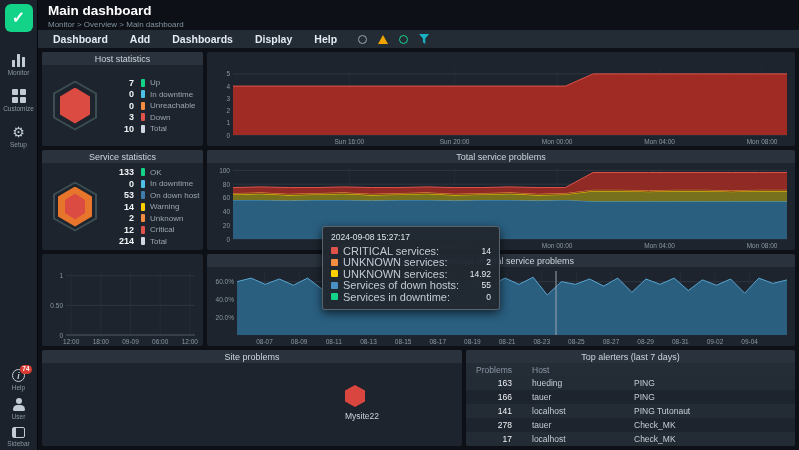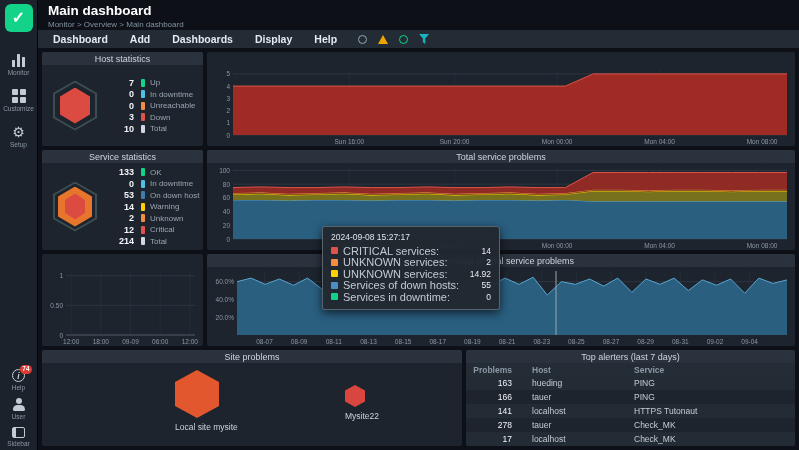--- a/index.html
+++ b/index.html
@@ -83,21 +83,21 @@
   .site-item{position:absolute;display:flex;flex-direction:column;align-items:flex-start;cursor:pointer}
   #site1{left:133px;top:7px}
   #site2{left:303px;top:22px}
   .site-hex-large{width:44px;height:48px;background:#e2572e}
   .site-hex-small{width:20px;height:22px;background:#d9453f}
   .site-label{font-size:8.5px;color:#ccd3da;margin-top:4px;white-space:nowrap}
 
   
   .tr{display:grid;grid-template-columns:58px 102px 1fr;align-items:center;height:14px}
   .tr.th{height:13px;background:#242c36}
-  .tr.th .td{color:#8b98a5;font-weight:bold}
+  .tr.th .td{color:#8b98a5;font-weight:normal}
   .rows .tr:nth-child(odd){background:#232b34}
   .td{font-size:8.5px;color:#c6cdd5;padding-left:8px;white-space:nowrap;overflow:hidden}
   .td-problems{text-align:right;padding-right:12px;padding-left:0}
   .rows .td-problems{font-weight:normal;color:#f2f5f8}
   .rows .tr{cursor:pointer}
 
   
   .tooltip{position:absolute;left:284px;top:178px;width:178px;background:rgba(33,40,49,0.97);border:1px solid #5a646e;border-radius:3px;padding:5px 8px 6px;z-index:40;box-shadow:0 3px 10px rgba(0,0,0,0.65)}
   .tt-date{font-size:8.5px;color:#dfe5ea;margin-bottom:3px}
   .tt-row{display:flex;align-items:center;height:11.5px}
@@ -424,57 +424,52 @@
             <text x="473.3" y="77" text-anchor="middle" fill="#8b98a5" font-size="6.5">08-31</text>
             <text x="507.95" y="77" text-anchor="middle" fill="#8b98a5" font-size="6.5">09-02</text>
             <text x="542.6" y="77" text-anchor="middle" fill="#8b98a5" font-size="6.5">09-04</text>
           </svg>
         </div>
     </section>
 
     <section class="panel" id="p-sites">
       <div class="panel-title">Site problems</div>
       <div class="panel-body">
-        <div class="site-item" id="site1">
-          <div class="hex site-hex-large"></div>
-          <div class="site-label">Local site mysite</div>
-        </div>
         <div class="site-item" id="site2">
           <div class="hex site-hex-small"></div>
           <div class="site-label">Mysite22</div>
         </div>
       </div>
     </section>
 
     <section class="panel" id="p-alerters">
       <div class="panel-title">Top alerters (last 7 days)</div>
       <div class="panel-body">
         <div class="tr th">
           <span class="td td-problems">Problems</span>
           <span class="td">Host</span>
-          <span class="td">Service</span>
         </div>
         <div class="rows">
 
             <div class="tr">
               <span class="td td-problems">163</span>
               <span class="td">hueding</span>
               <span class="td">PING</span>
             </div>
 
             <div class="tr">
               <span class="td td-problems">166</span>
               <span class="td">tauer</span>
               <span class="td">PING</span>
             </div>
 
             <div class="tr">
               <span class="td td-problems">141</span>
               <span class="td">localhost</span>
-              <span class="td">HTTPS Tutonaut</span>
+              <span class="td">PING Tutonaut</span>
             </div>
 
             <div class="tr">
               <span class="td td-problems">278</span>
               <span class="td">tauer</span>
               <span class="td">Check_MK</span>
             </div>
 
             <div class="tr">
               <span class="td td-problems">17</span>

